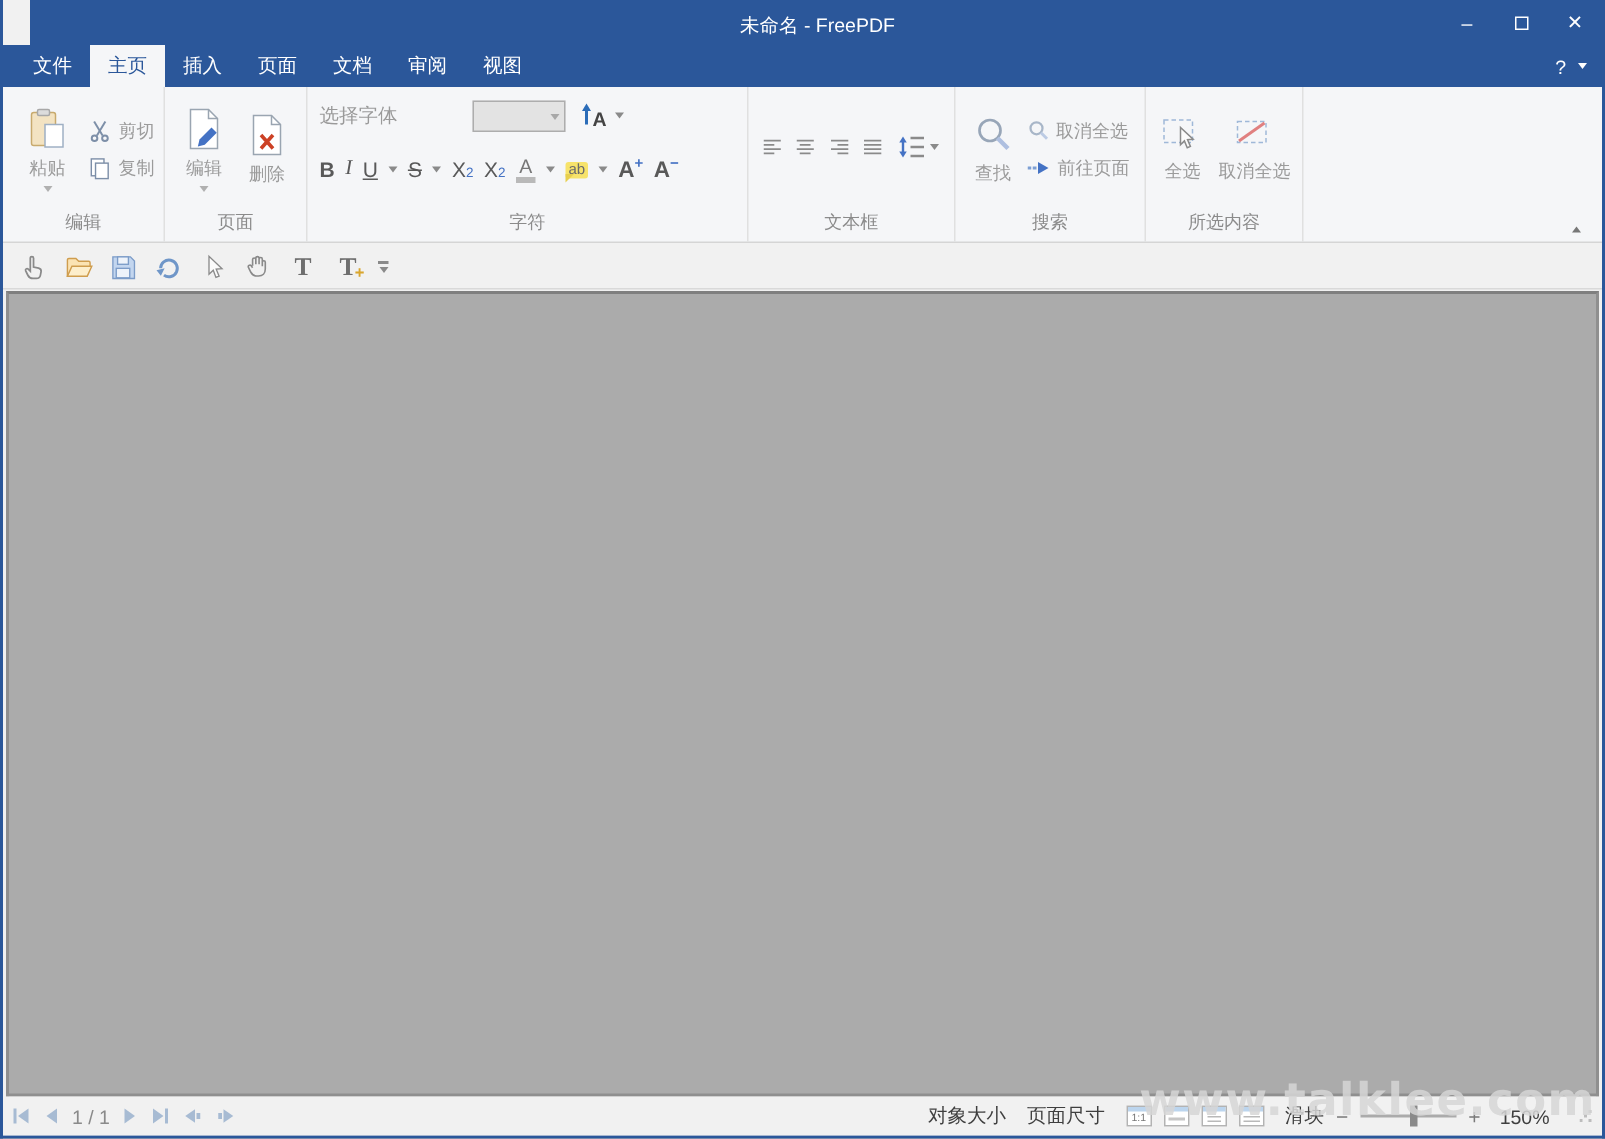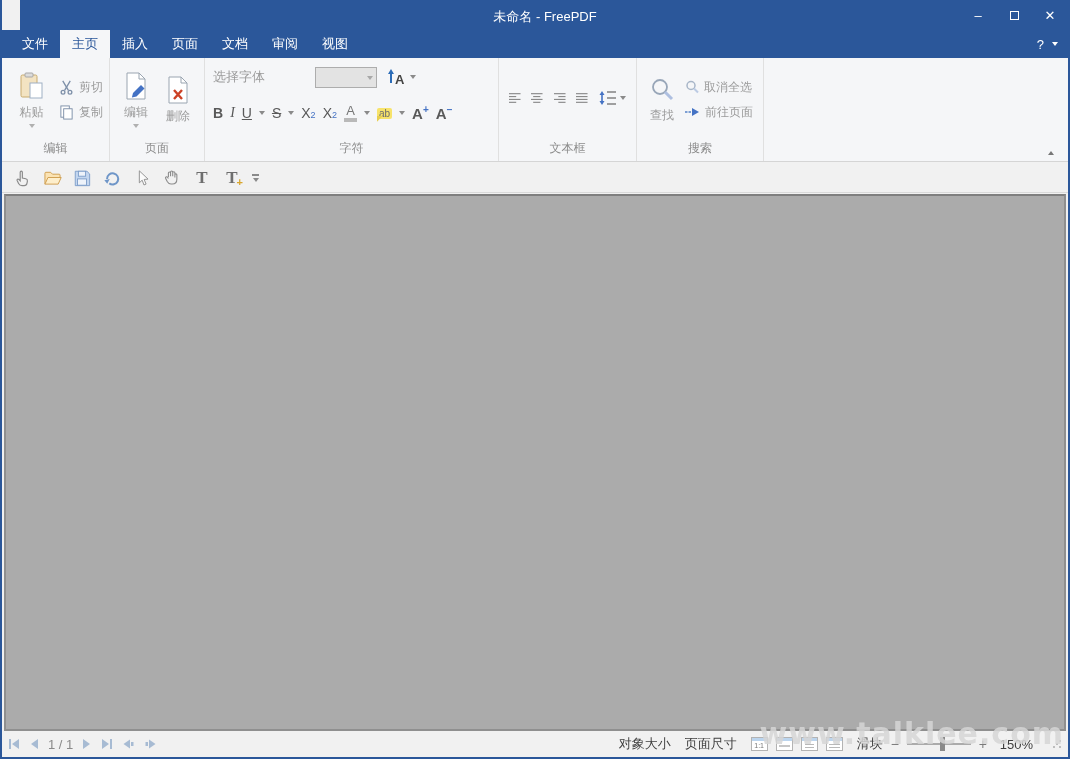--- a/index.html
+++ b/index.html
@@ -315,20 +315,39 @@
               <rect x="3.5" y="5" width="2.5" height="2" fill="#7d9fd4"></rect>
               <path d="M7 2 l7 4 -7 4 z" fill="#4472c4"></path>
             </svg>
             <span>前往页面</span>
           </div>
         </div>
       </div>
       <div class="rgroup-label">搜索</div>
     </div>
 
+    <div class="rgroup" style="width:105px">
+      <div class="rgroup-content" style="justify-content:center;gap:4px;">
+        <div class="bigbtn" style="width:40px">
+          <svg width="28" height="26" viewBox="0 0 28 26">
+            <rect x="2" y="3" width="19" height="15" fill="none" stroke="#9fb8d8" stroke-dasharray="3 2"></rect>
+            <path d="M13 8 v11.5 l2.6-2.6 1.9 4.6 2.1-.9 -1.9-4.5 3.7-.3 z" fill="#fbfbfb" stroke="#8a8a8a"></path>
+          </svg>
+          <span class="lbl">全选</span>
+        </div>
+        <div class="bigbtn" style="width:56px">
+          <svg width="28" height="26" viewBox="0 0 28 26">
+            <rect x="3" y="4" width="19" height="14" fill="none" stroke="#9fb8d8" stroke-dasharray="3 2"></rect>
+            <line x1="4" y1="17" x2="21" y2="5" stroke="#e08080" stroke-width="2"></line>
+          </svg>
+          <span class="lbl">取消全选</span>
+        </div>
+      </div>
+      <div class="rgroup-label">所选内容</div>
+    </div>
 
     <div style="flex:1;border-right:none" class="rgroup"></div>
     <span class="chev ribbon-collapse up"></span>
   </div>
 
   <div class="quickbar">
     <div class="qbtn">
       <svg width="18" height="18" viewBox="0 0 20 20" fill="none" stroke="#8a8a8a" stroke-width="1.3">
         <path d="M8 3.5 a1.2 1.2 0 0 1 2.4 0 V10 l3.8 .8 c1.5 .4 2 1.2 1.8 2.6 l-.5 2.6 c-.3 1.6 -1.4 2.5 -3 2.5 h-2.5 c-1.8 0 -3 -.8 -3.8 -2.4 l-1.6 -3.2 c-.6 -1.3 .9 -2.3 1.9 -1.3 l1.5 1.5 z"></path>
       </svg>

